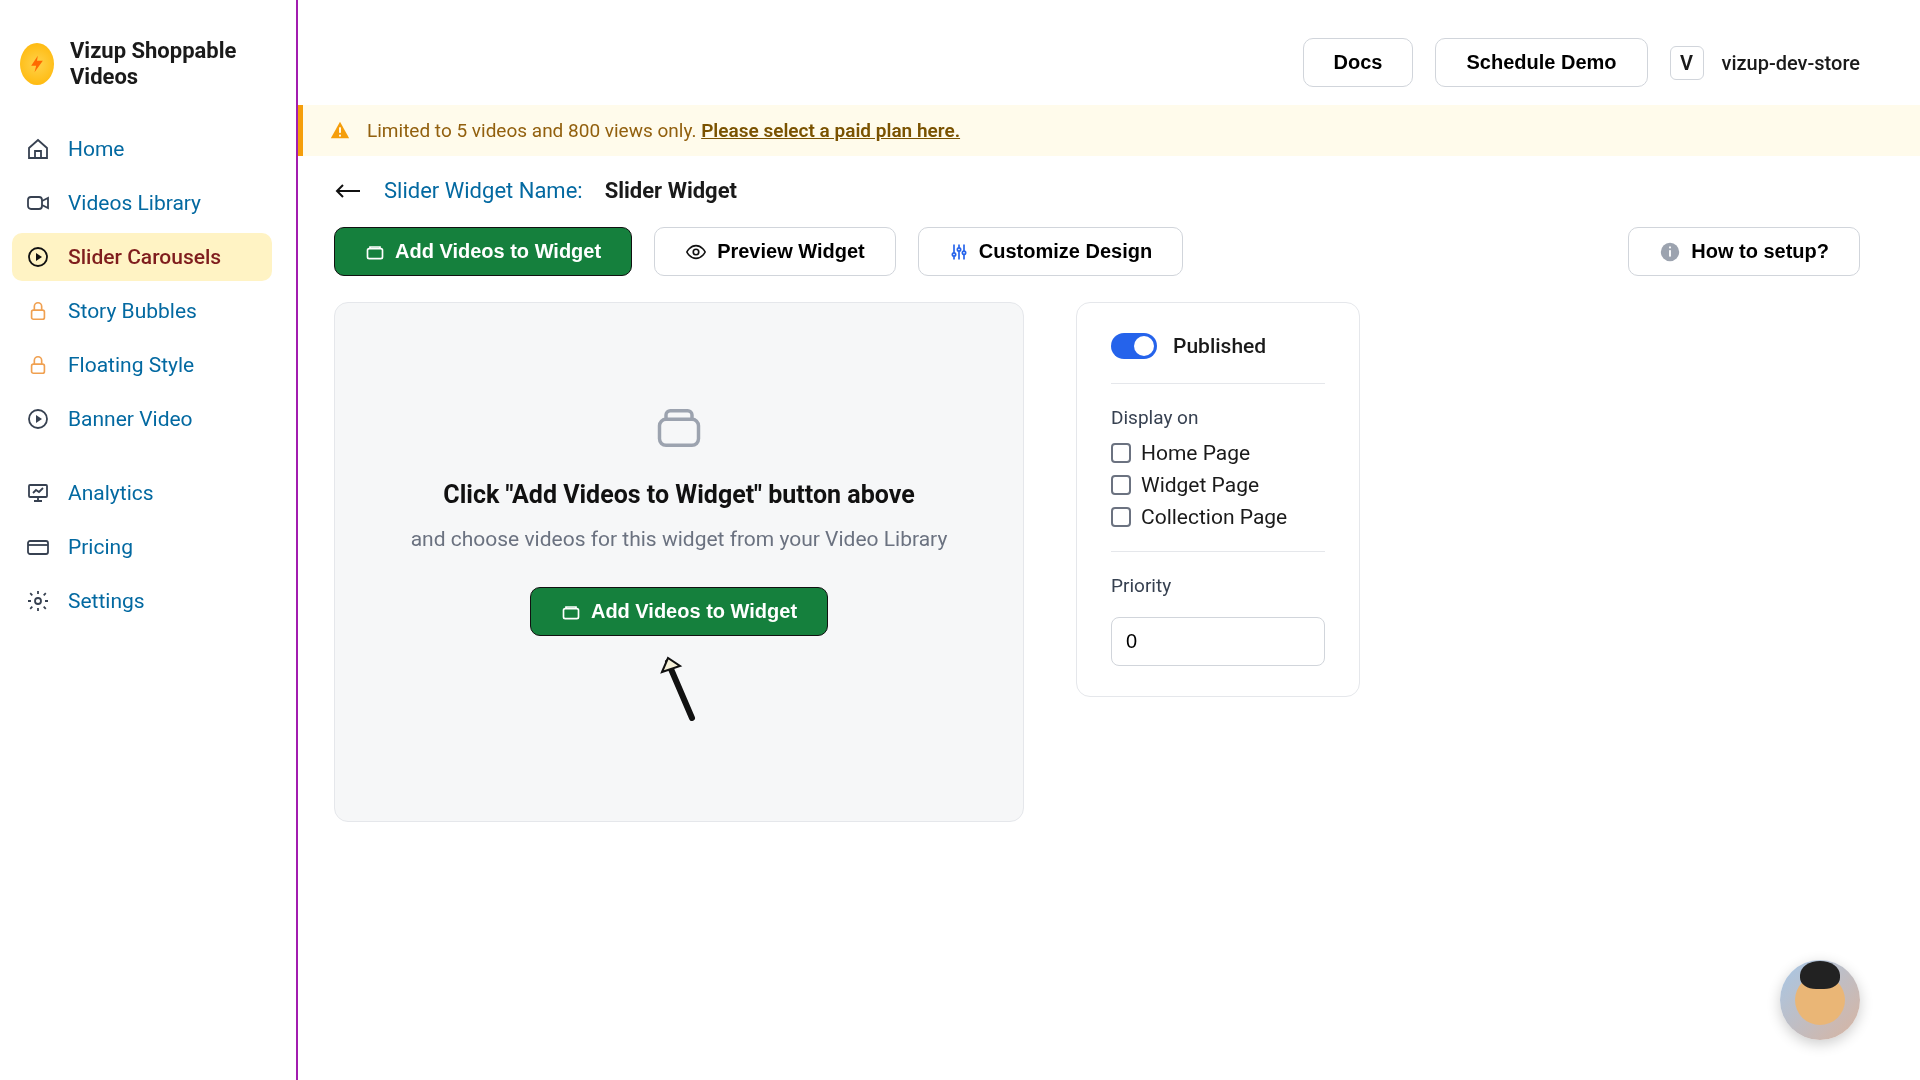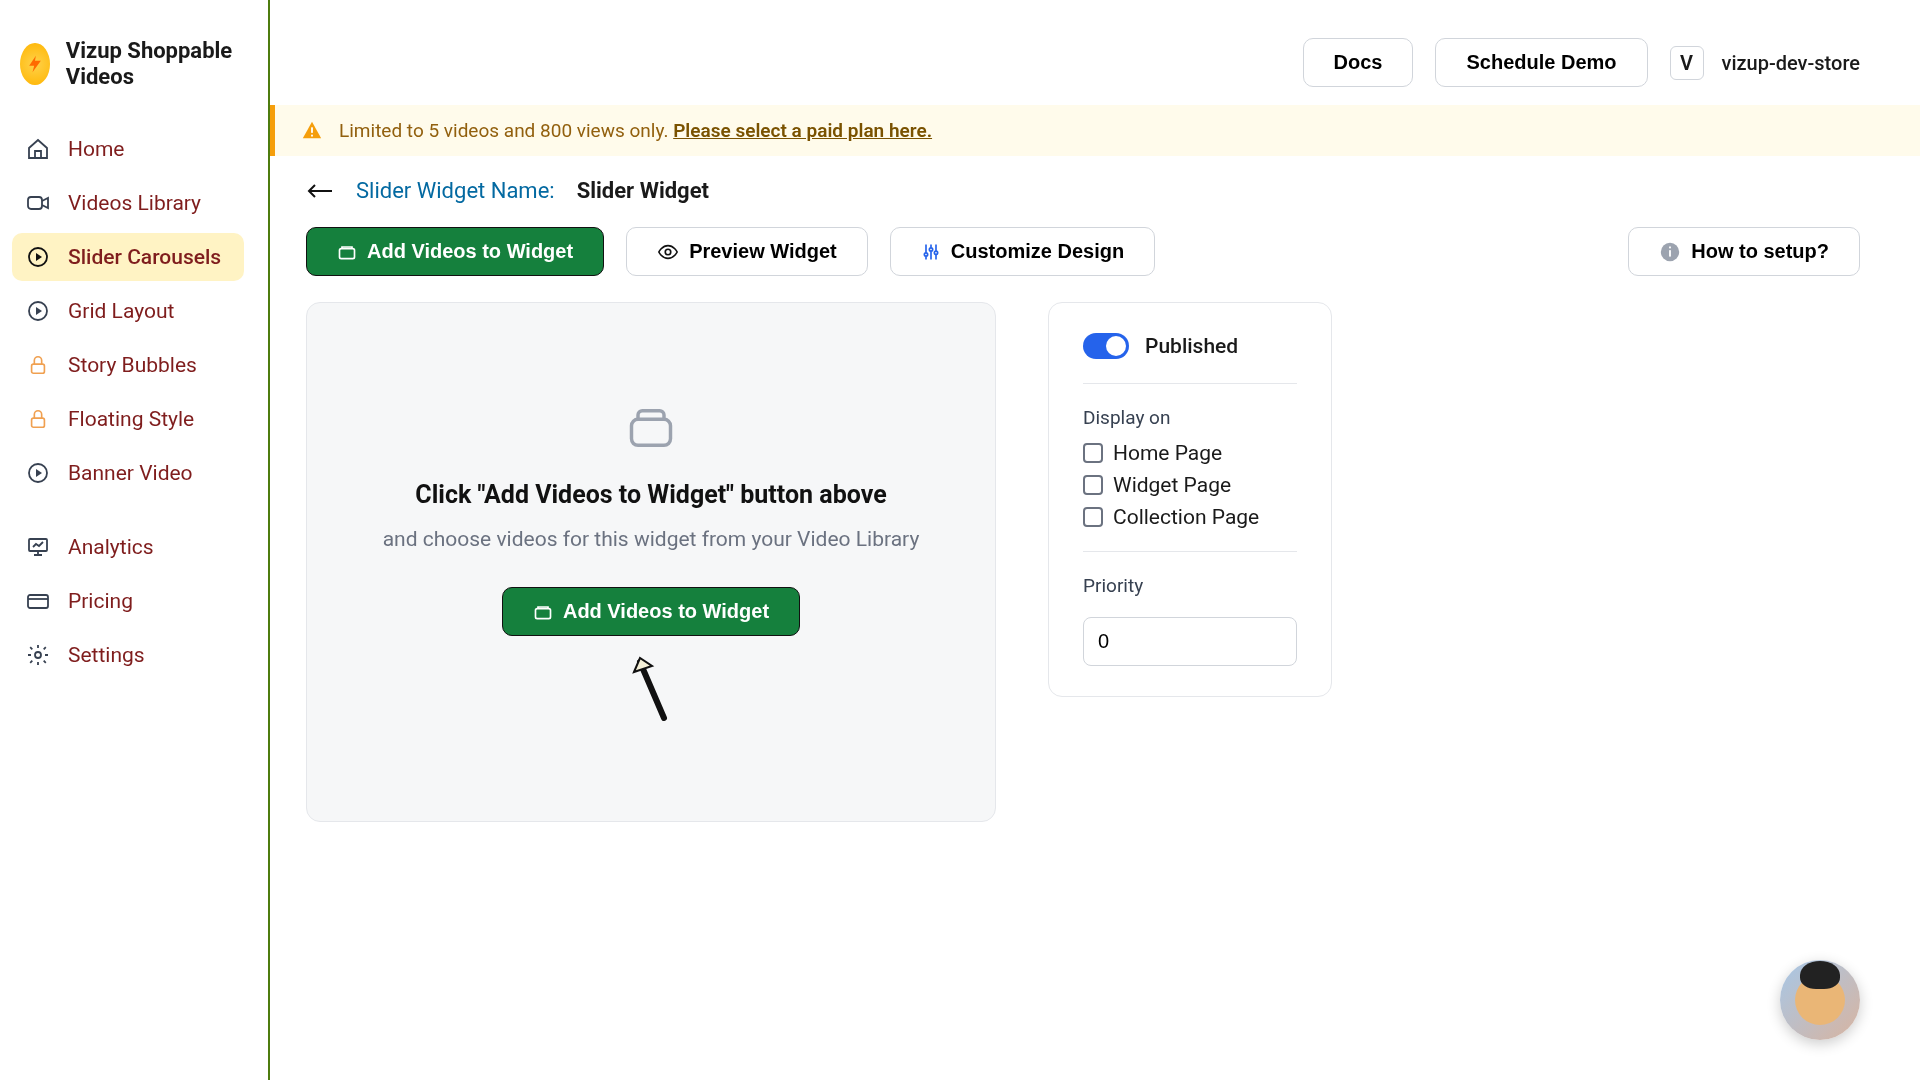--- a/index.html
+++ b/index.html
@@ -8,37 +8,37 @@
     background: #fff;
     color: #1a1a1a;
     width: 1920px;
     height: 1080px;
     overflow: hidden;
   }
   .app { display: flex; width: 100%; height: 100%; }
 
   
   .sidebar {
-    width: 270px;
-    border-right: 2px solid #4d7c0f;
+    width: 298px;
+    border-right: 2px solid #a21caf;
     padding: 38px 24px 12px 12px;
     flex-shrink: 0;
   }
   .brand { display: flex; align-items: center; gap: 16px; padding: 0 8px 28px 8px; }
   .brand-logo {
     width: 42px; height: 42px; border-radius: 50%;
     background: radial-gradient(circle at 50% 50%, #ffd24a, #ffb400);
     display: flex; align-items: center; justify-content: center;
   }
   .brand-title { font-weight: 700; font-size: 22px; line-height: 1.2; }
   .nav { display: flex; flex-direction: column; gap: 6px; margin-top: 6px; }
   .nav-item {
     display: flex; align-items: center; gap: 18px;
     padding: 12px 14px; border-radius: 10px;
-    font-size: 21px; color: #7f1d1d; cursor: pointer;
+    font-size: 21px; color: #0369a1; cursor: pointer;
   }
   .nav-item.active { background: #fff3c4; color: #7f1d1d; font-weight: 500; }
   .nav-item .icon { width: 24px; height: 24px; display: flex; align-items: center; justify-content: center; }
   .nav-gap { height: 14px; }
 
   
   .main { flex: 1; display: flex; flex-direction: column; position: relative; }
   .topbar {
     display: flex; justify-content: flex-end; align-items: center;
     padding: 38px 60px 18px 40px; gap: 22px;
@@ -159,29 +159,20 @@
         <span>Videos Library</span>
       </div>
       <div class="nav-item active">
         <span class="icon">
           <svg width="24" height="24" viewBox="0 0 24 24" fill="none" stroke="#111" stroke-width="1.8">
               <circle cx="12" cy="12" r="9"></circle>
               <path d="M10 8 L16 12 L10 16 Z" fill="#111" stroke="none"></path>
             </svg>
         </span>
         <span>Slider Carousels</span>
-      </div>
-      <div class="nav-item">
-        <span class="icon">
-          <svg width="24" height="24" viewBox="0 0 24 24" fill="none" stroke="#374151" stroke-width="1.8">
-              <circle cx="12" cy="12" r="9"></circle>
-              <path d="M10 8 L16 12 L10 16 Z" fill="#374151" stroke="none"></path>
-            </svg>
-        </span>
-        <span>Grid Layout</span>
       </div>
       <div class="nav-item">
         <span class="icon">
           <svg width="22" height="22" viewBox="0 0 24 24" fill="none" stroke="#f0a050" stroke-width="1.8">
               <rect x="5" y="11" width="14" height="10" rx="2"></rect>
               <path d="M8 11 V7 a4 4 0 0 1 8 0 V11"></path>
             </svg>
         </span>
         <span>Story Bubbles</span>
       </div>

